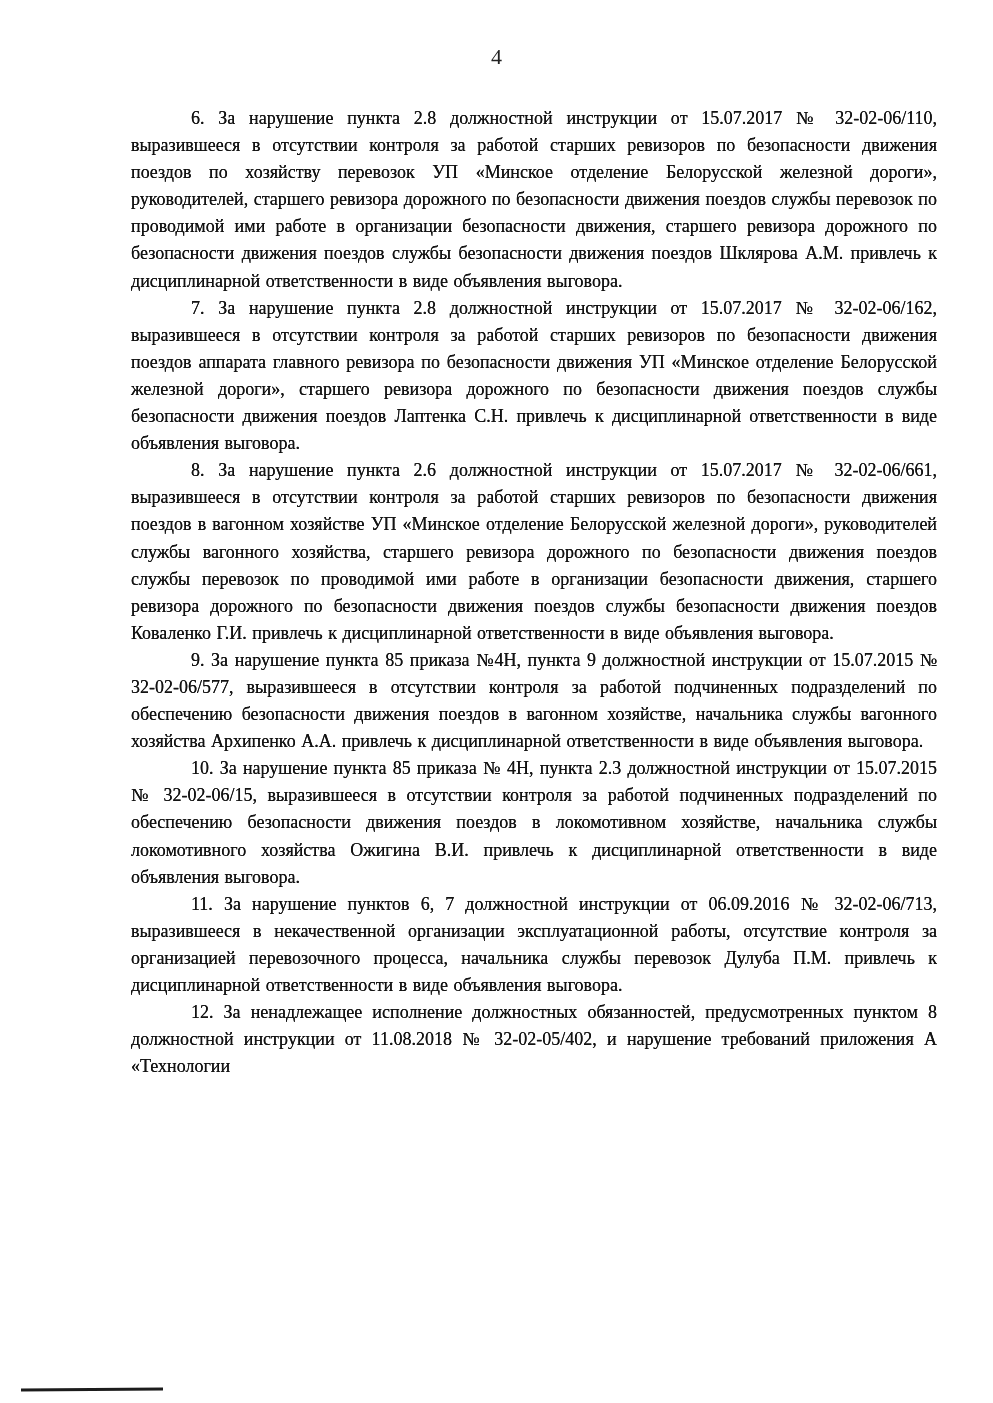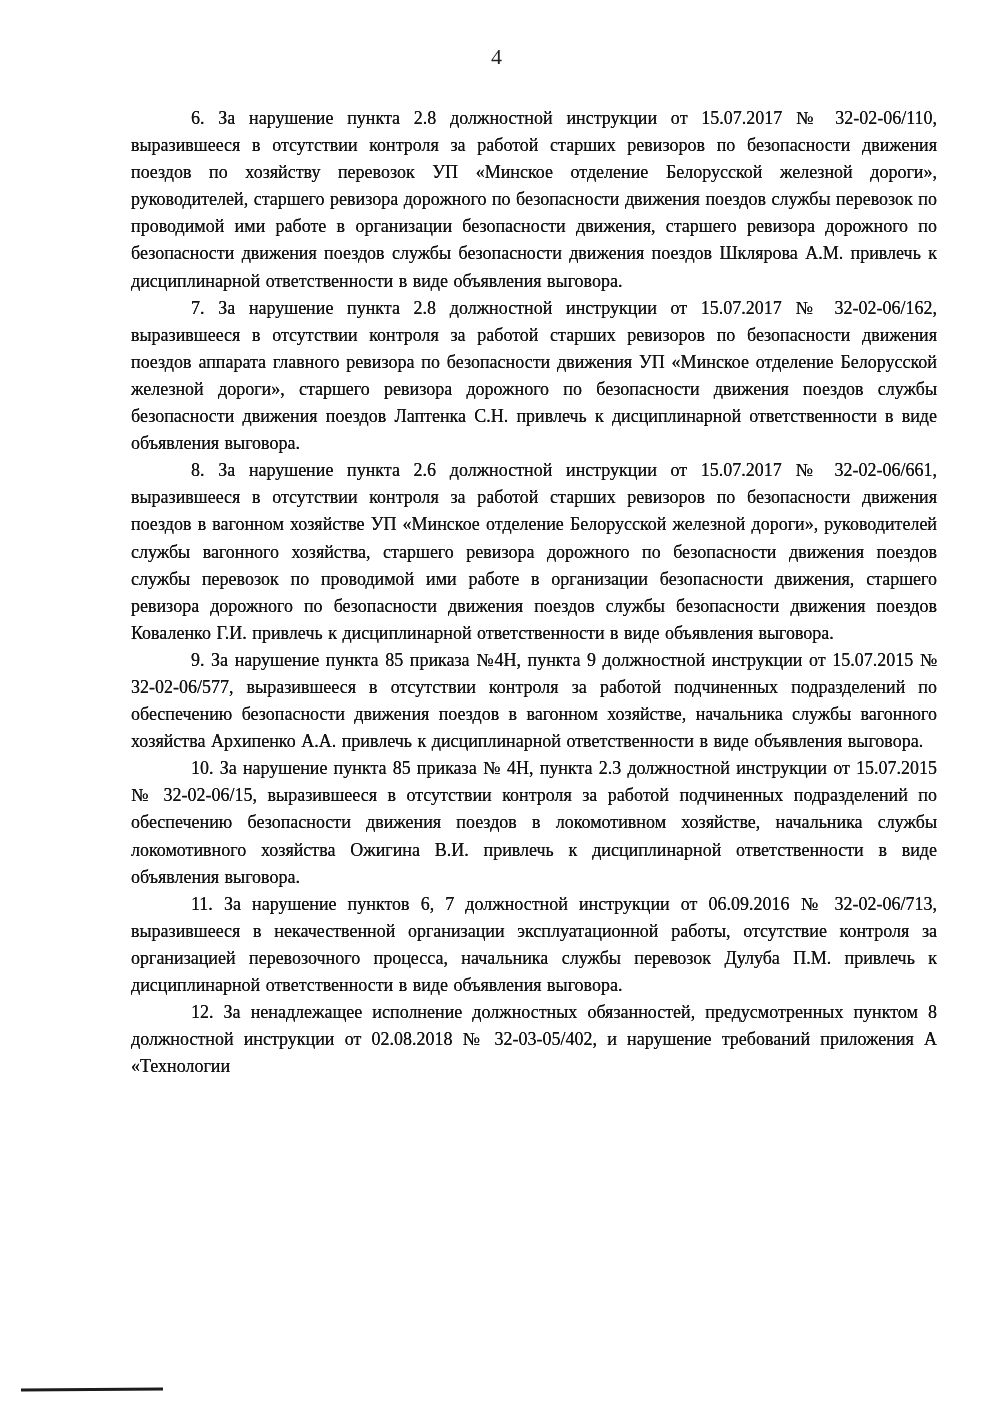--- a/index.html
+++ b/index.html
@@ -59,17 +59,17 @@
 <div class="page">
   <div class="page-number">4</div>
 
   <div class="content">
     <p class="para">6. За нарушение пункта 2.8 должностной инструкции  от 15.07.2017 № 32-02-06/110, выразившееся в отсутствии контроля за работой старших ревизоров по безопасности движения поездов по хозяйству перевозок УП «Минское отделение Белорусской железной дороги», руководителей, старшего ревизора дорожного по безопасности движения поездов службы перевозок по проводимой ими работе в организации безопасности движения, старшего ревизора дорожного по безопасности движения поездов службы безопасности движения поездов Шклярова А.М. привлечь к дисциплинарной ответственности в виде объявления выговора.</p>
     <p class="para">7. За нарушение пункта 2.8 должностной инструкции  от 15.07.2017 № 32-02-06/162, выразившееся в отсутствии контроля за работой старших ревизоров по безопасности движения поездов аппарата главного ревизора  по безопасности движения УП «Минское отделение Белорусской железной дороги», старшего ревизора дорожного по безопасности движения поездов службы безопасности движения поездов Лаптенка С.Н. привлечь к дисциплинарной ответственности в виде объявления выговора.</p>
     <p class="para">8. За нарушение пункта 2.6 должностной инструкции  от 15.07.2017 № 32-02-06/661, выразившееся в отсутствии контроля за работой старших ревизоров по безопасности движения поездов в вагонном хозяйстве УП «Минское отделение Белорусской железной дороги», руководителей службы вагонного хозяйства, старшего ревизора дорожного по безопасности движения поездов службы перевозок по проводимой ими работе в организации безопасности движения, старшего ревизора дорожного по безопасности движения поездов службы безопасности движения поездов Коваленко Г.И. привлечь к дисциплинарной ответственности в виде объявления выговора.</p>
     <p class="para">9. За нарушение пункта 85 приказа №4Н, пункта 9 должностной инструкции от 15.07.2015 № 32-02-06/577, выразившееся в отсутствии контроля за работой подчиненных подразделений по обеспечению безопасности движения поездов в вагонном хозяйстве, начальника службы вагонного хозяйства Архипенко А.А. привлечь к дисциплинарной ответственности в виде объявления выговора.</p>
     <p class="para">10. За нарушение пункта 85 приказа № 4Н, пункта 2.3 должностной инструкции от 15.07.2015 № 32-02-06/15, выразившееся в отсутствии контроля за работой подчиненных подразделений по обеспечению безопасности движения поездов в локомотивном хозяйстве, начальника службы локомотивного хозяйства Ожигина В.И. привлечь к дисциплинарной ответственности в виде объявления выговора.</p>
     <p class="para">11. За нарушение пунктов 6, 7 должностной инструкции от 06.09.2016 № 32-02-06/713, выразившееся в некачественной организации эксплуатационной работы, отсутствие контроля за организацией перевозочного процесса, начальника службы перевозок Дулуба П.М. привлечь к дисциплинарной ответственности в виде объявления выговора.</p>
-    <p class="para">12. За ненадлежащее исполнение должностных обязанностей, предусмотренных пунктом 8 должностной инструкции от 02.08.2018 № 32-03-05/402, и нарушение требований приложения А «Технологии</p>
+    <p class="para">12. За ненадлежащее исполнение должностных обязанностей, предусмотренных пунктом 8 должностной инструкции от 11.08.2018 № 32-02-05/402, и нарушение требований приложения А «Технологии</p>
   </div>
 
   <div class="footer-line"></div>
 </div>
 
 </body></html>

